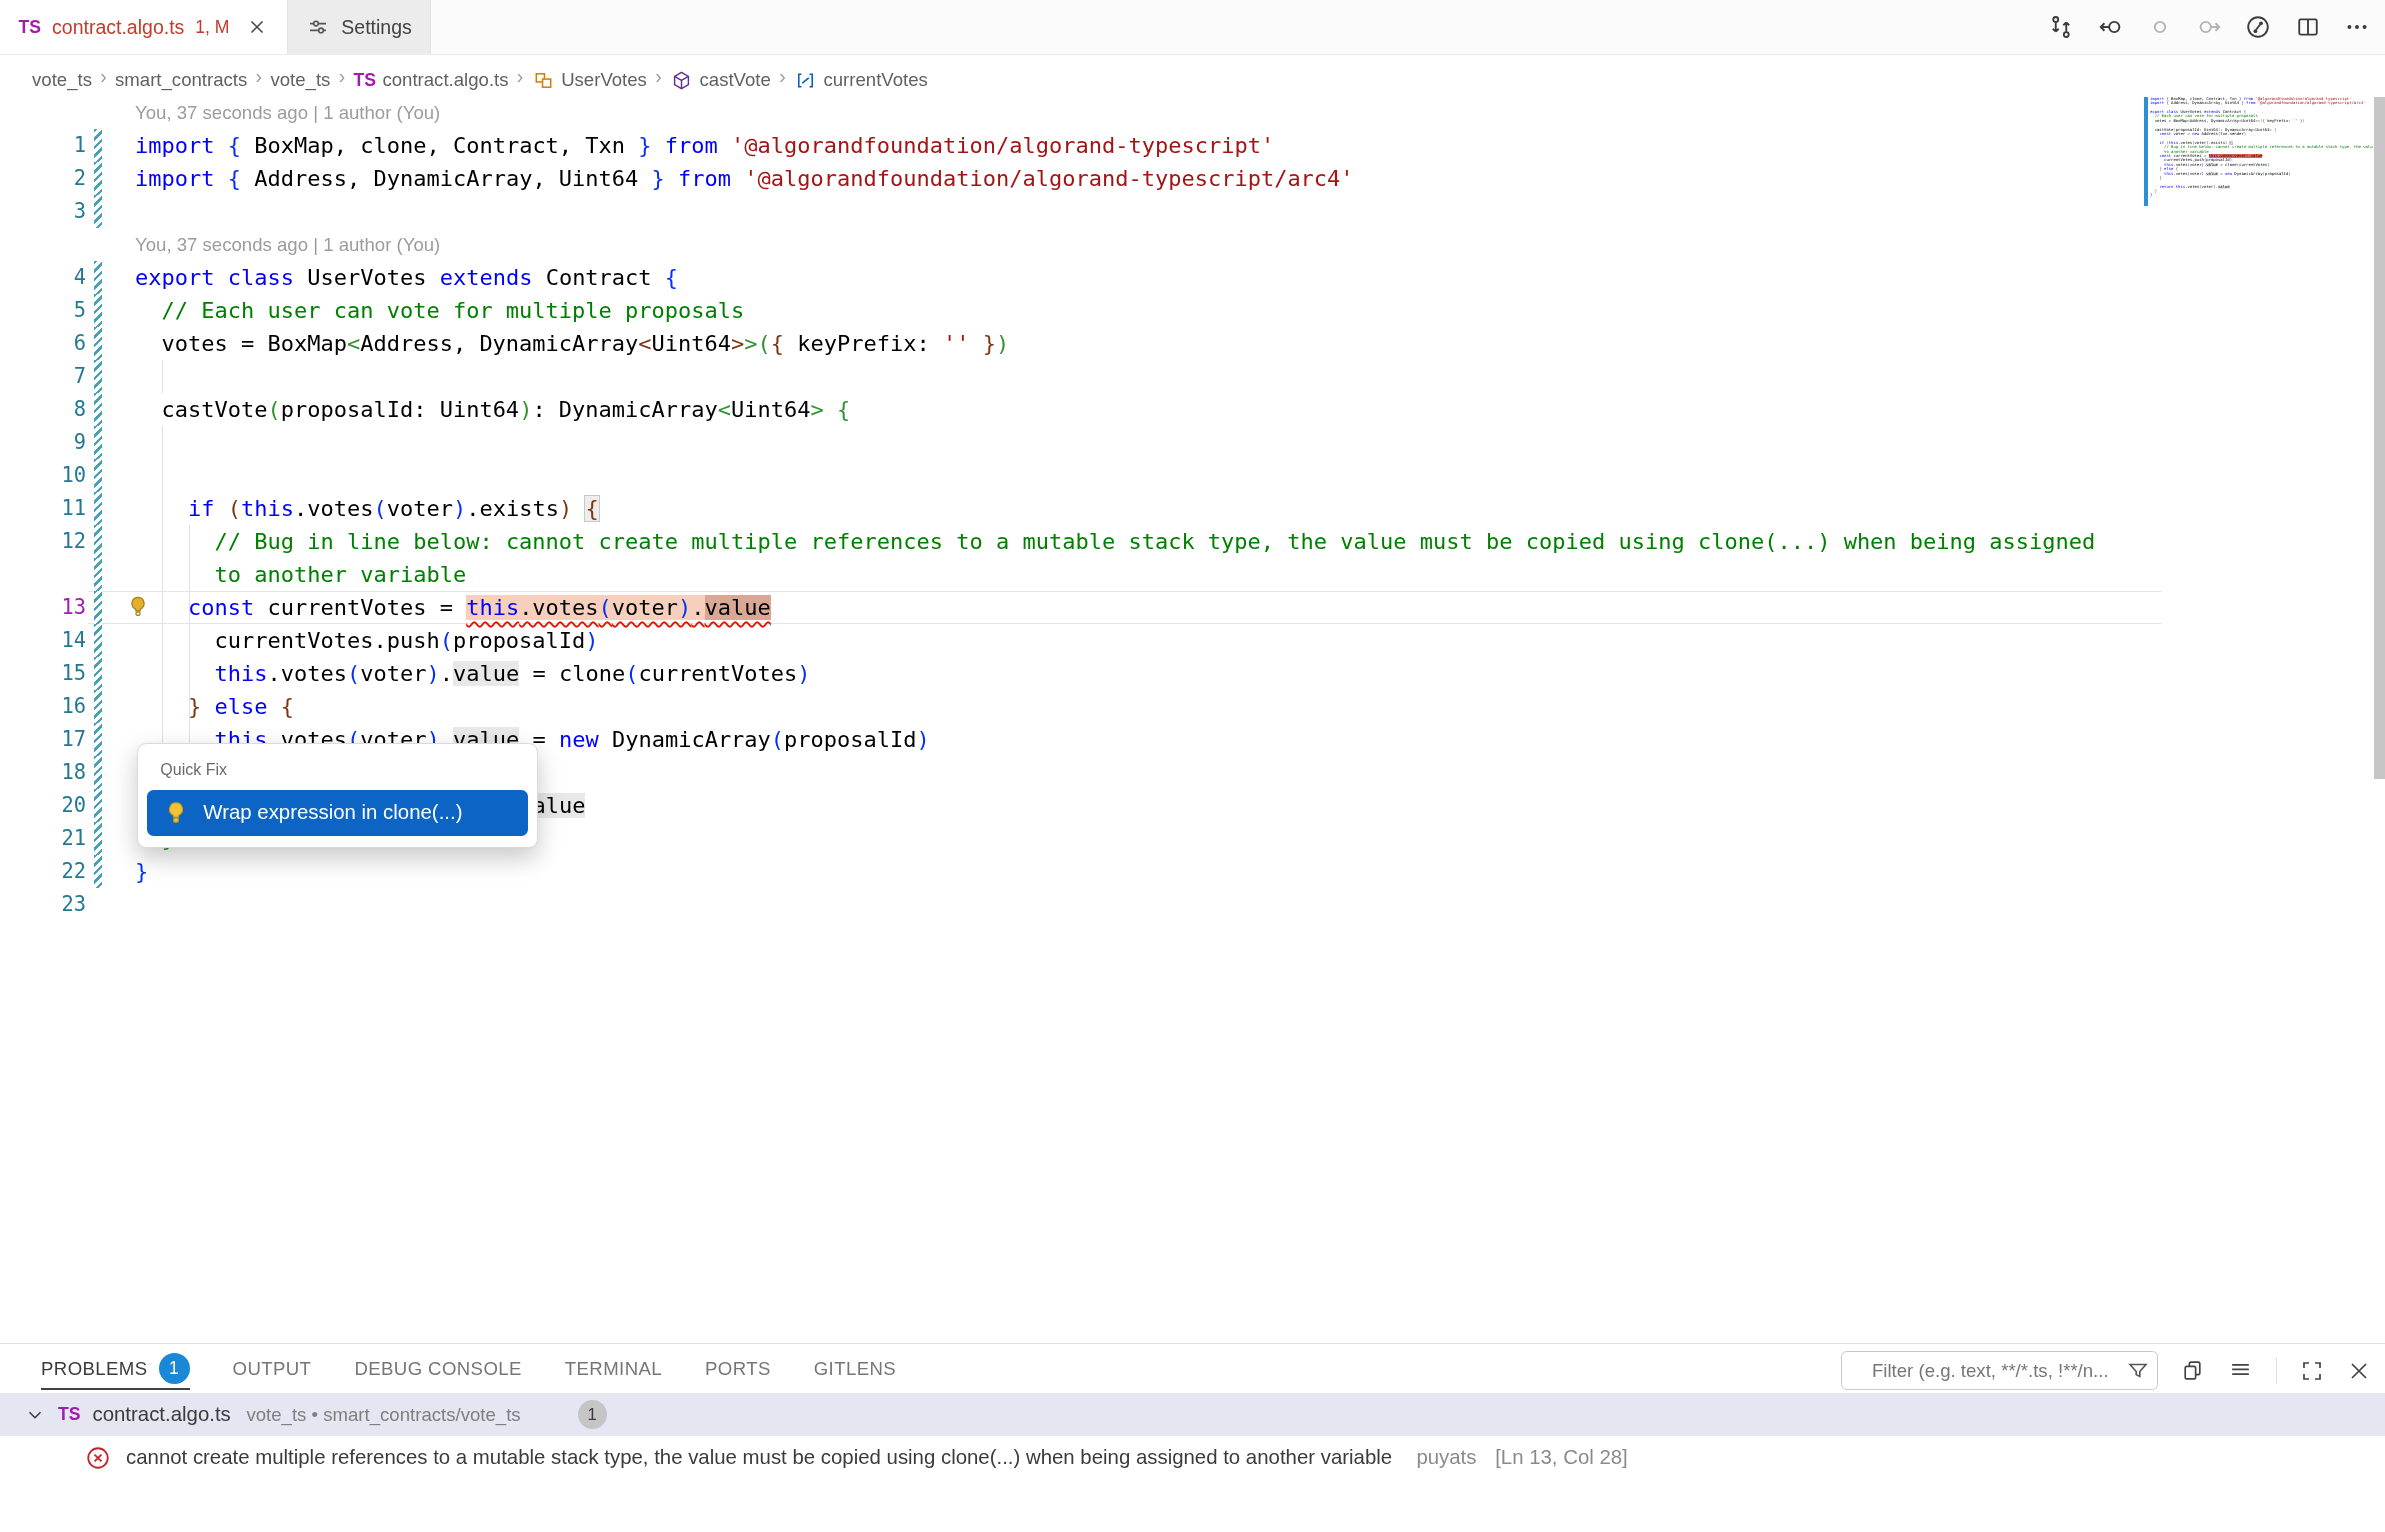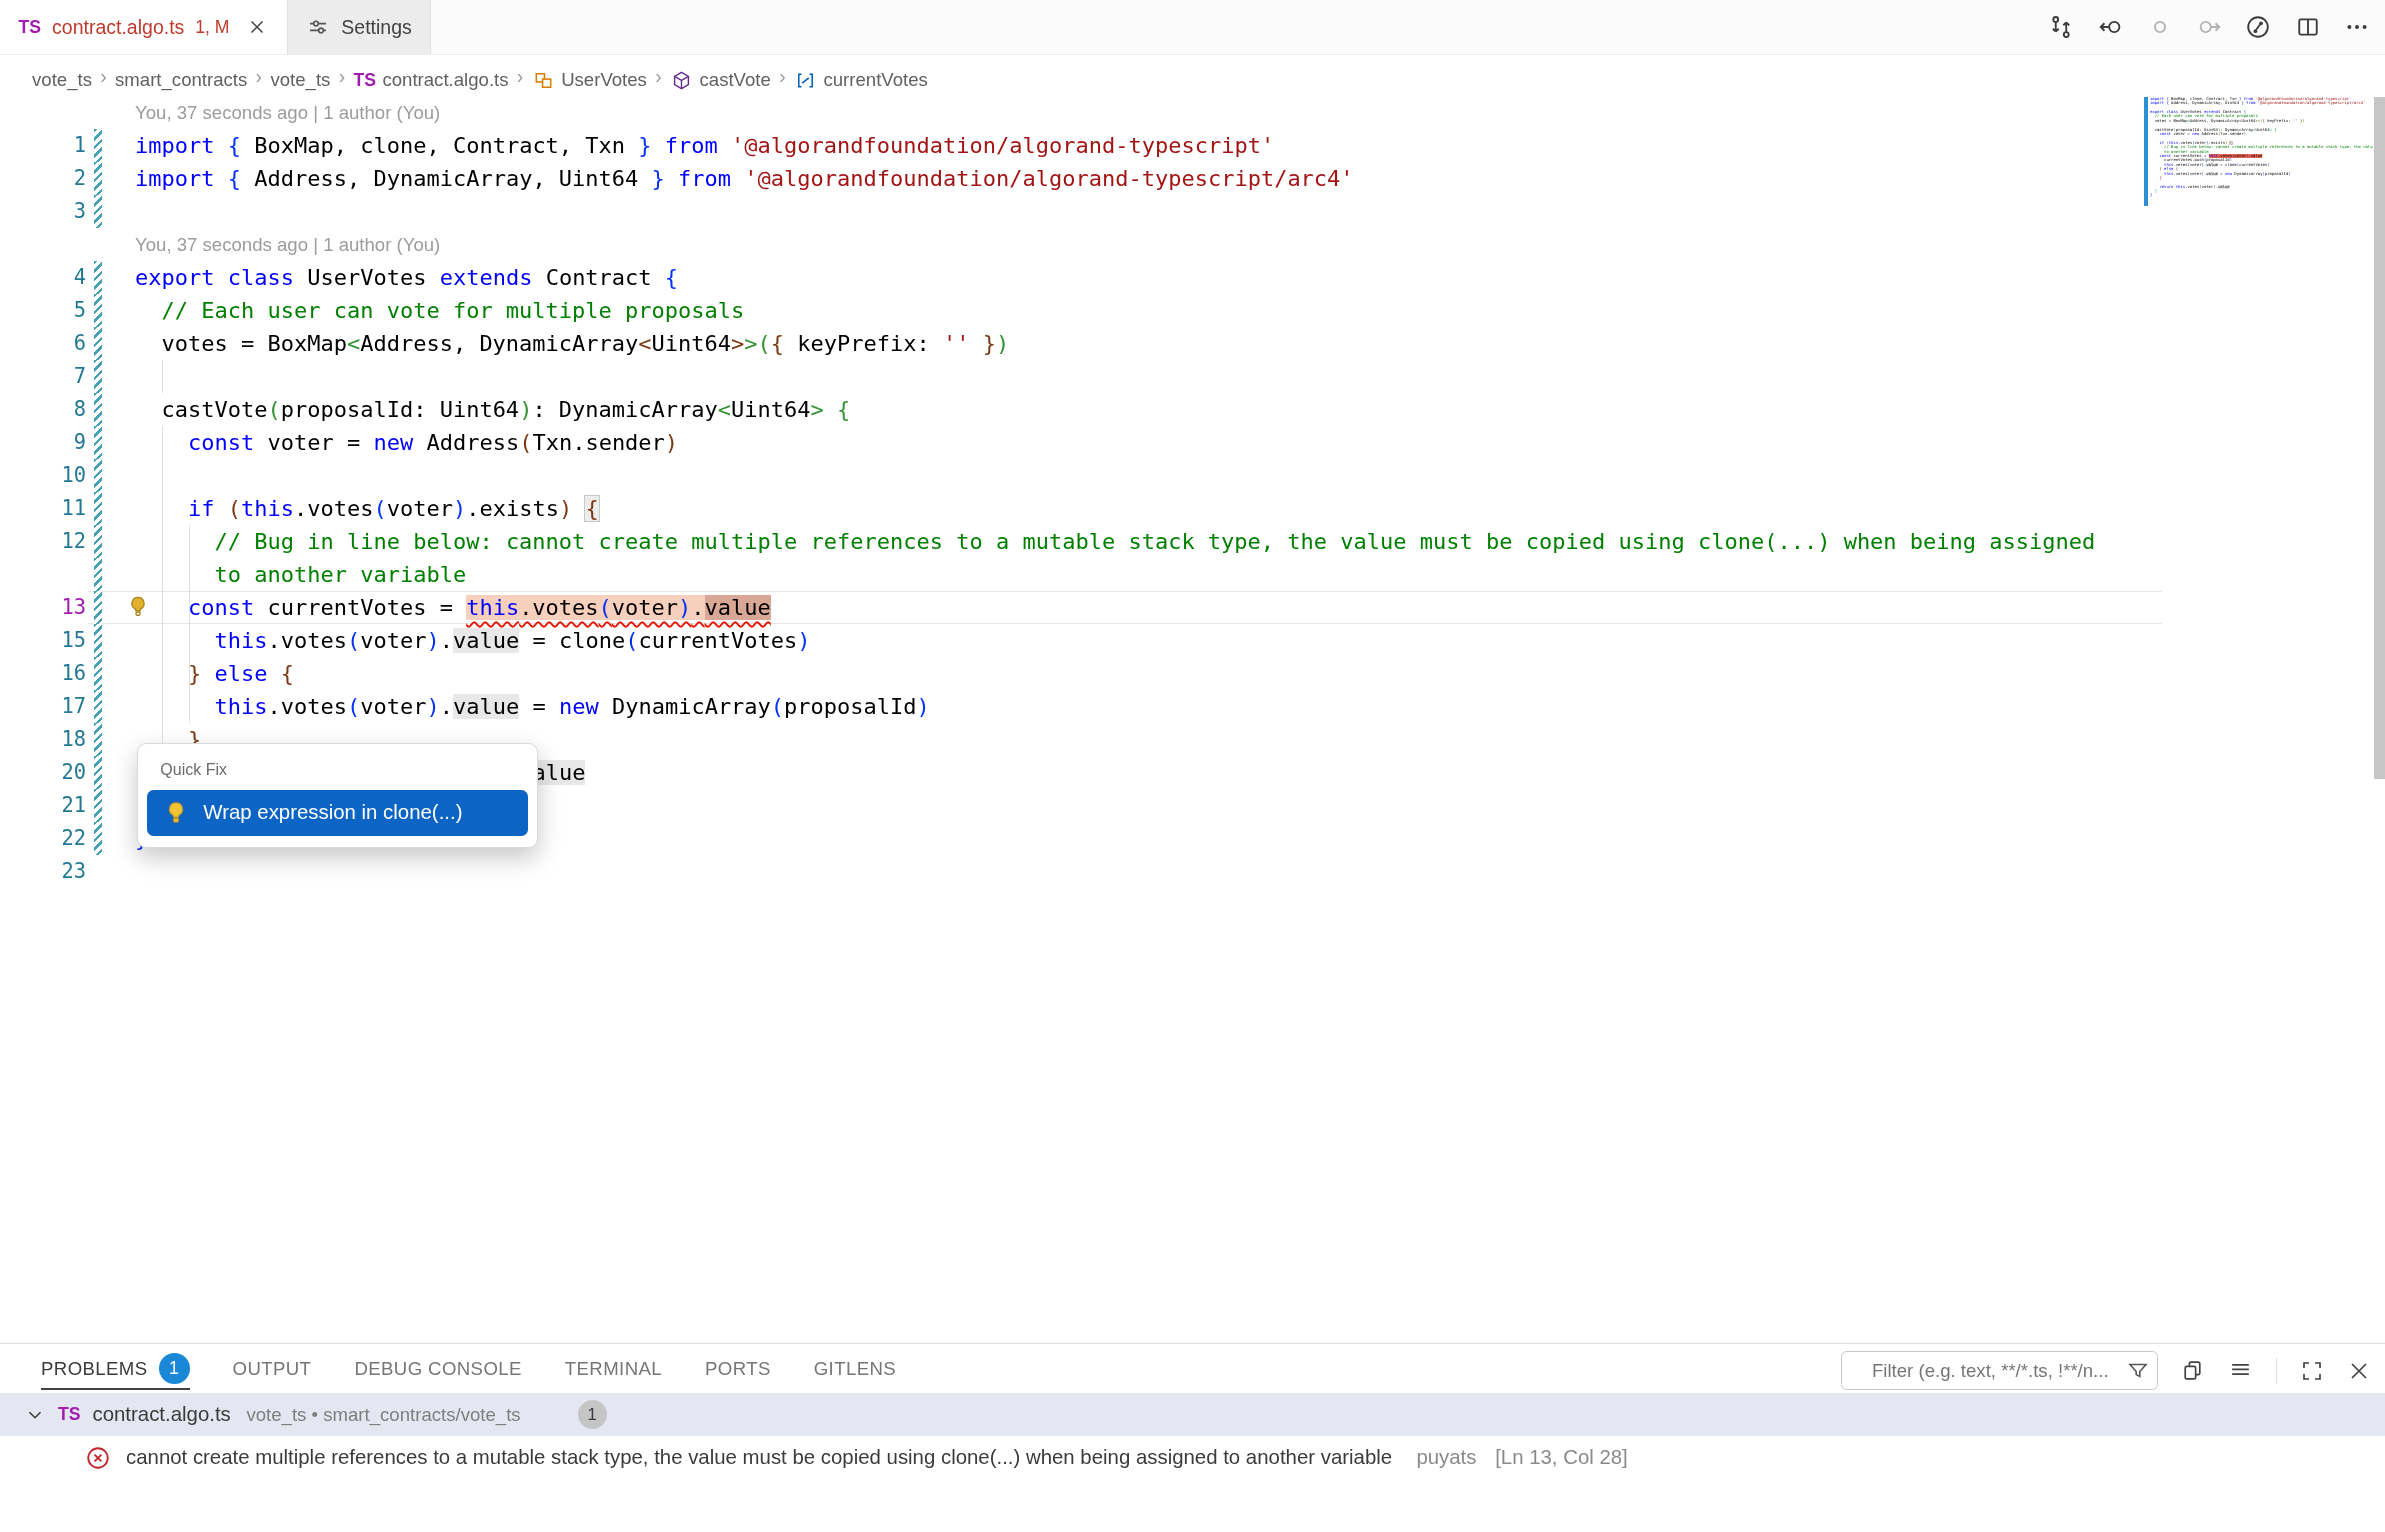--- a/index.html
+++ b/index.html
@@ -216,29 +216,30 @@
       <div class="crow"><span class="blametxt">You, 37 seconds ago | 1 author (You)</span></div>
       <div class="crow"><div class="ln">1</div><div class="stripe"></div><span class="ctext"><span class="kw">import</span><span class="txt"> </span><span class="b1">{</span><span class="txt"> BoxMap, clone, Contract, Txn </span><span class="b1">}</span><span class="txt"> </span><span class="kw">from</span><span class="txt"> </span><span class="str">'@algorandfoundation/algorand-typescript'</span></span></div>
       <div class="crow"><div class="ln">2</div><div class="stripe"></div><span class="ctext"><span class="kw">import</span><span class="txt"> </span><span class="b1">{</span><span class="txt"> Address, DynamicArray, Uint64 </span><span class="b1">}</span><span class="txt"> </span><span class="kw">from</span><span class="txt"> </span><span class="str">'@algorandfoundation/algorand-typescript/arc4'</span></span></div>
       <div class="crow"><div class="ln">3</div><div class="stripe"></div><span class="ctext"></span></div>
       <div class="crow"><span class="blametxt">You, 37 seconds ago | 1 author (You)</span></div>
       <div class="crow"><div class="ln">4</div><div class="stripe"></div><span class="ctext"><span class="kw">export</span><span class="txt"> </span><span class="kw">class</span><span class="txt"> UserVotes </span><span class="kw">extends</span><span class="txt"> Contract </span><span class="b1">{</span></span></div>
       <div class="crow"><div class="ln">5</div><div class="stripe"></div><span class="ctext"><span class="txt">  </span><span class="com">// Each user can vote for multiple proposals</span></span></div>
       <div class="crow"><div class="ln">6</div><div class="stripe"></div><span class="ctext"><span class="txt">  votes = BoxMap</span><span class="b2">&lt;</span><span class="txt">Address, DynamicArray</span><span class="b3">&lt;</span><span class="txt">Uint64</span><span class="b3">&gt;</span><span class="b2">&gt;</span><span class="b2">(</span><span class="b3">{</span><span class="txt"> keyPrefix: </span><span class="str">''</span><span class="txt"> </span><span class="b3">}</span><span class="b2">)</span></span></div>
       <div class="crow"><div class="ln">7</div><div class="stripe"></div><div class="guide" style="left: 150px;"></div><span class="ctext"></span></div>
       <div class="crow"><div class="ln">8</div><div class="stripe"></div><span class="ctext"><span class="txt">  castVote</span><span class="b2">(</span><span class="txt">proposalId: Uint64</span><span class="b2">)</span><span class="txt">: DynamicArray</span><span class="b2">&lt;</span><span class="txt">Uint64</span><span class="b2">&gt;</span><span class="txt"> </span><span class="b2">{</span></span></div>
-      <div class="crow"><div class="ln">9</div><div class="stripe"></div><div class="guide" style="left: 150px;"></div><span class="ctext"><span class="txt">    </span><span class="kw">const</span><span class="txt"> voter = </span><span class="kw">new</span><span class="txt"> Address</span><span class="b3">(</span><span class="txt">Txn.sender</span><span class="b3">)</span></span></div>
+      <div class="crow"><div class="ln">9</div><div class="stripe"></div><div class="guide" style="left: 150px;"></div></div>
       <div class="crow"><div class="ln">10</div><div class="stripe"></div><div class="guide" style="left: 150px;"></div><span class="ctext"></span></div>
       <div class="crow"><div class="ln">11</div><div class="stripe"></div><div class="guide" style="left: 150px;"></div><span class="ctext"><span class="txt">    </span><span class="kw">if</span><span class="txt"> </span><span class="b3">(</span><span class="kw">this</span><span class="txt">.votes</span><span class="b4">(</span><span class="txt">voter</span><span class="b4">)</span><span class="txt">.exists</span><span class="b3">)</span><span class="txt"> </span><span class="b3 match">{</span></span></div>
       <div class="crow"><div class="ln">12</div><div class="stripe"></div><div class="guide" style="left: 150px;"></div><div class="guide" style="left: 177px;"></div><span class="ctext"><span class="txt">      </span><span class="com">// Bug in line below: cannot create multiple references to a mutable stack type, the value must be copied using clone(...) when being assigned</span></span></div>
       <div class="crow"><div class="ln"></div><div class="stripe"></div><div class="guide" style="left: 150px;"></div><div class="guide" style="left: 177px;"></div><span class="ctext"><span class="txt">      </span><span class="com">to another variable</span></span></div>
       <div class="crow"><div class="curline"></div><div class="ln cur">13</div><div class="stripe"></div><div class="guide" style="left: 150px;"></div><div class="guide" style="left: 177px;"></div><span class="bulbwrap"><svg width="26" height="26" viewBox="0 0 24 24">
             <path d="M12 3.2a5.6 5.6 0 0 1 2.7 10.5c-.4.3-.7.7-.7 1.1v.8h-4v-.8c0-.4-.3-.8-.7-1.1A5.6 5.6 0 0 1 12 3.2z" fill="#e3b02e" stroke="#a8821c" stroke-width="1.2"></path>
             <rect x="10.2" y="16.6" width="3.6" height="3" rx="1" fill="#ffffff" stroke="#a8821c" stroke-width="1.2"></rect>
           </svg></span><span class="ctext"><span class="txt">    </span><span class="kw">const</span><span class="txt"> currentVotes = </span><span class="kw h1 sq">this</span><span class="txt h1 sq">.votes</span><span class="b4 h1 sq">(</span><span class="txt h1 sq">voter</span><span class="b4 h1 sq">)</span><span class="txt h1 sq">.</span><span class="txt h2 sq">value</span></span></div>
+      <div class="crow"><div class="ln">14</div><div class="stripe"></div><div class="guide" style="left: 150px;"></div><div class="guide" style="left: 177px;"></div><span class="ctext"><span class="txt">      currentVotes.push</span><span class="b4">(</span><span class="txt">proposalId</span><span class="b4">)</span></span></div>
       <div class="crow"><div class="ln">15</div><div class="stripe"></div><div class="guide" style="left: 150px;"></div><div class="guide" style="left: 177px;"></div><span class="ctext"><span class="txt">      </span><span class="kw">this</span><span class="txt">.votes</span><span class="b4">(</span><span class="txt">voter</span><span class="b4">)</span><span class="txt">.</span><span class="txt sel">value</span><span class="txt"> = clone</span><span class="b4">(</span><span class="txt">currentVotes</span><span class="b4">)</span></span></div>
       <div class="crow"><div class="ln">16</div><div class="stripe"></div><div class="guide" style="left: 150px;"></div><div class="guide" style="left: 177px;"></div><span class="ctext"><span class="txt">    </span><span class="b3">}</span><span class="txt"> </span><span class="kw">else</span><span class="txt"> </span><span class="b3">{</span></span></div>
       <div class="crow"><div class="ln">17</div><div class="stripe"></div><div class="guide" style="left: 150px;"></div><div class="guide" style="left: 177px;"></div><span class="ctext"><span class="txt">      </span><span class="kw">this</span><span class="txt">.votes</span><span class="b4">(</span><span class="txt">voter</span><span class="b4">)</span><span class="txt">.</span><span class="txt sel">value</span><span class="txt"> = </span><span class="kw">new</span><span class="txt"> DynamicArray</span><span class="b4">(</span><span class="txt">proposalId</span><span class="b4">)</span></span></div>
       <div class="crow"><div class="ln">18</div><div class="stripe"></div><div class="guide" style="left: 150px;"></div><span class="ctext"><span class="txt">    </span><span class="b3">}</span></span></div>
       <div class="crow"><div class="ln">20</div><div class="stripe"></div><div class="guide" style="left: 150px;"></div><span class="ctext"><span class="txt">    </span><span class="kw">return</span><span class="txt"> </span><span class="kw">this</span><span class="txt">.votes</span><span class="b3">(</span><span class="txt">voter</span><span class="b3">)</span><span class="txt">.</span><span class="txt sel">value</span></span></div>
       <div class="crow"><div class="ln">21</div><div class="stripe"></div><span class="ctext"><span class="txt">  </span><span class="b2">}</span></span></div>
       <div class="crow"><div class="ln">22</div><div class="stripe"></div><span class="ctext"><span class="b1">}</span></span></div>
       <div class="crow"><div class="ln">23</div><span class="ctext"></span></div>
     </div>
 

